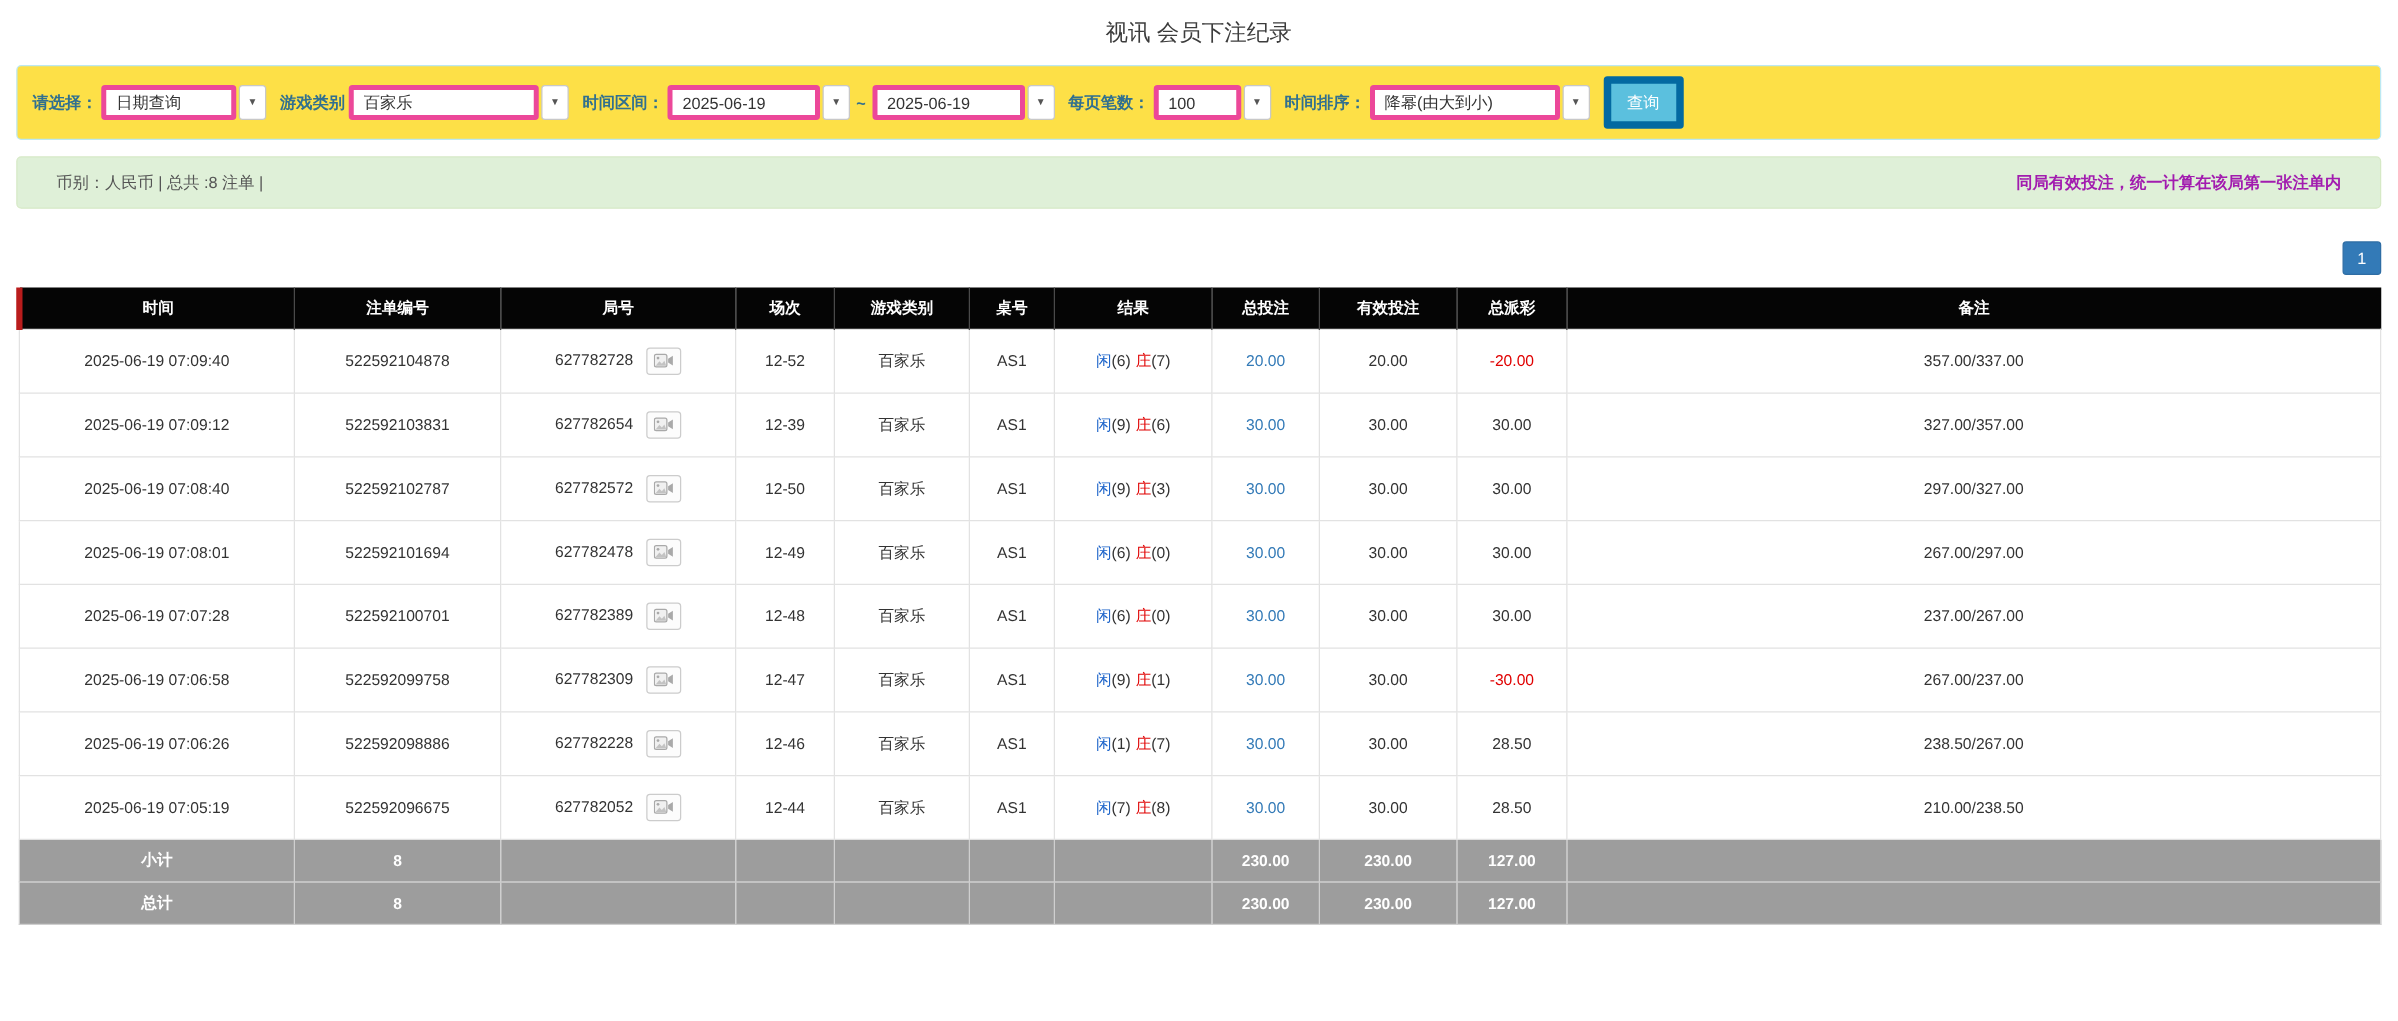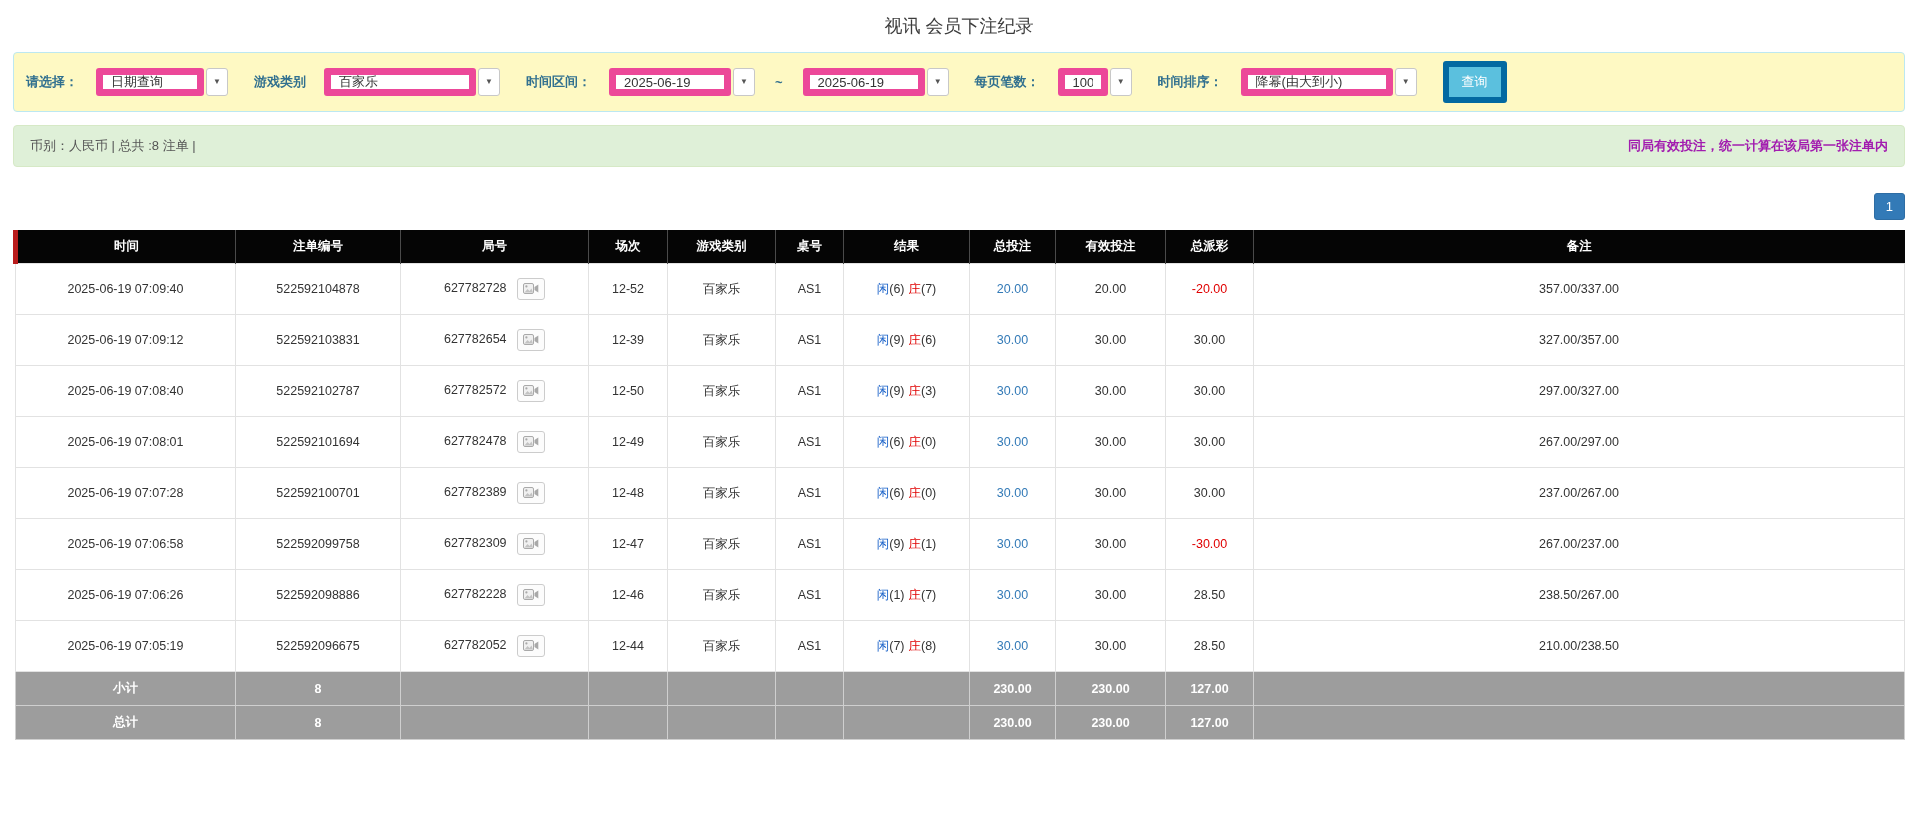--- a/index.html
+++ b/index.html
@@ -18,38 +18,38 @@
     font-weight: 500;
     color: #3c3c3c;
     margin: 4px 0 14px 0;
     text-align: center;
   }
 
   
   .filter-bar {
     display: flex;
     align-items: center;
-    background: #fef9c3;
+    background: #fde047;
     border: 1px solid #bce8f1;
     border-radius: 4px;
     padding: 8px 10px;
-    gap: 18px;
+    gap: 3px;
     white-space: nowrap;
   }
   .flabel {
     color: #31708f;
     font-weight: bold;
     font-size: 13px;
     margin-left: 8px;
   }
   .flabel:first-child { margin-left: 2px; }
   .combo { display: inline-flex; align-items: center; }
   .combo input {
     height: 28px;
-    border: 7px solid #ec4899;
+    border: 4px solid #ec4899;
     border-radius: 3px;
     background: #fff;
     padding: 0 8px;
     font-size: 13px;
     font-family: inherit;
     color: #333;
   }
   .combo .caret-btn {
     width: 22px;
     height: 28px;
@@ -76,21 +76,21 @@
     margin-left: 8px;
     cursor: pointer;
   }
 
   
   .summary-bar {
     margin-top: 13px;
     background: #dff0d8;
     border: 1px solid #d6e9c6;
     border-radius: 4px;
-    padding: 11px 16px;
+    padding: 11px 31px;
     display: flex;
     align-items: center;
     justify-content: space-between;
   }
   .summary-left { color: #555; font-size: 13px; }
   .summary-right { color: #a21caf; font-size: 13px; font-weight: bold; }
 
   
   .pagination {
     margin: 26px 0 10px 0;
@@ -191,21 +191,21 @@
     <span class="tilde">~</span>
     <span class="combo">
       <input style="width: 122px;" value="2025-06-19">
       <button class="caret-btn">
           <span class="caret">▼</span>
         </button>
     </span>
 
     <span class="flabel">每页笔数：</span>
     <span class="combo">
-      <input style="width: 50px;" value="100">
+      <input style="width: 70px;" value="100">
       <button class="caret-btn">
           <span class="caret">▼</span>
         </button>
     </span>
 
     <span class="flabel">时间排序：</span>
     <span class="combo">
       <input style="width: 152px;" value="降幂(由大到小)">
       <button class="caret-btn">
           <span class="caret">▼</span>

